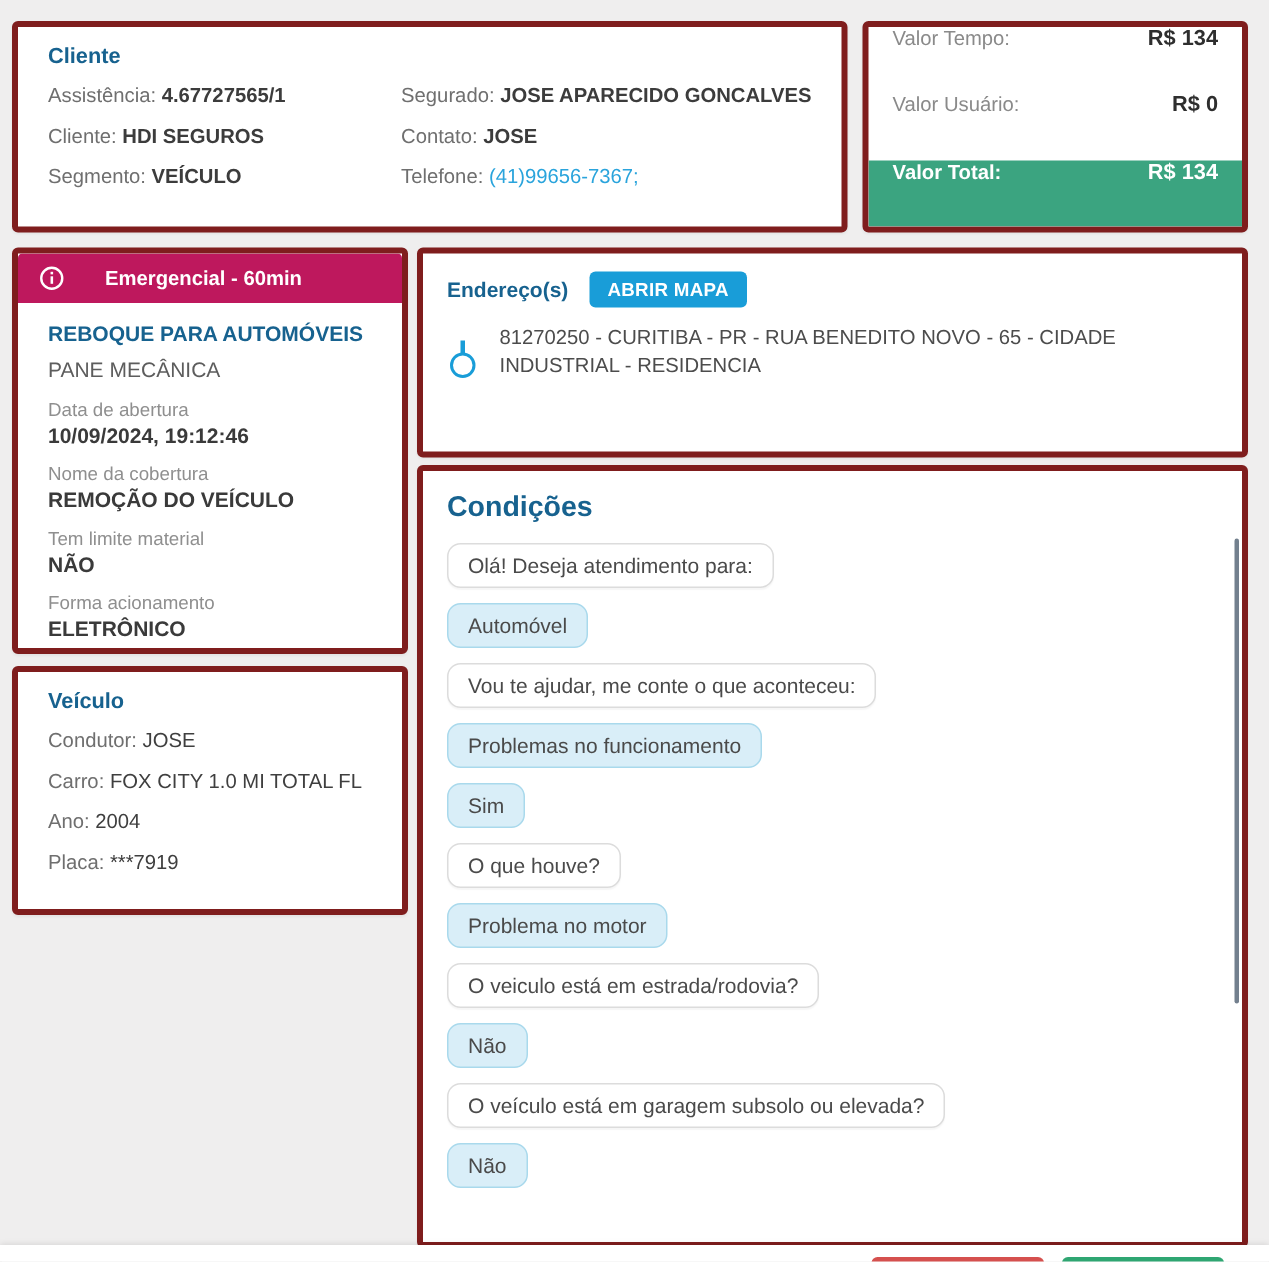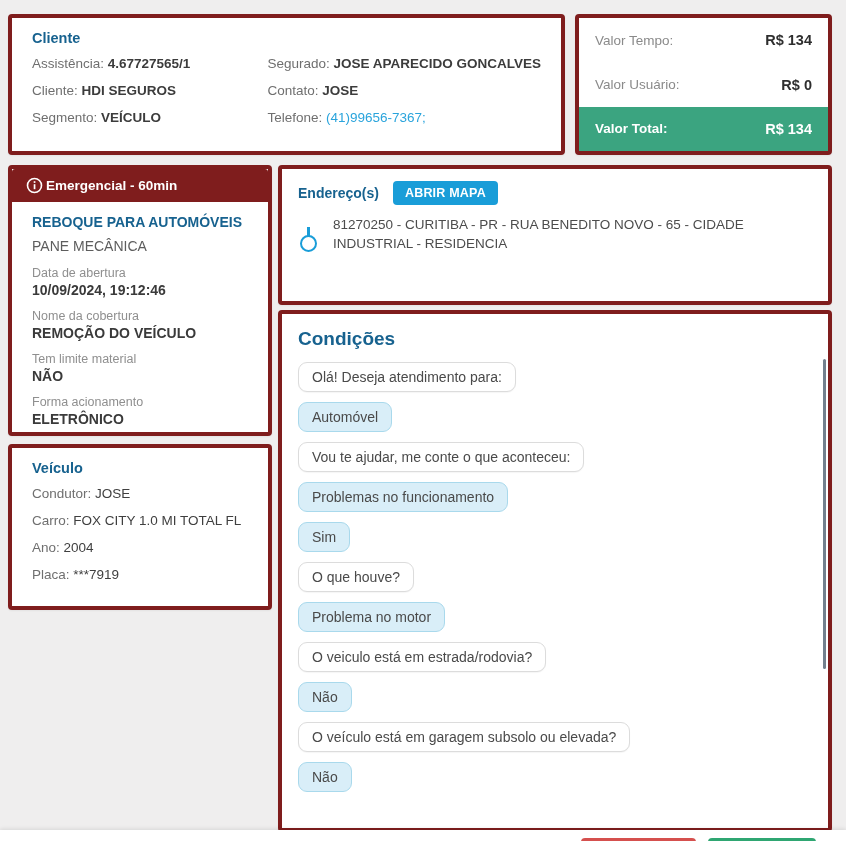--- a/index.html
+++ b/index.html
@@ -24,29 +24,29 @@
   .client-cols { display:flex; }
   .client-col { display:flex; flex-direction:column; }
   .client-col.left { width:282px; }
   .client-col.right { flex:1; }
   .field-row { font-size:13.5px; color:#6f6f6f; margin-bottom:12px; white-space:nowrap; }
   .field-row .lbl { color:#6f6f6f; }
   .field-row .val { color:#3c3c3c; font-weight:700; }
   .field-row .val.link { color:#2aa4dc; font-weight:400; cursor:pointer; }
   
   .values-panel { left:575px; top:14px; width:257px; height:141px; display:flex; flex-direction:column; overflow:hidden; padding:0; }
-  .value-row { flex:1; display:flex; align-items:center; justify-content:space-between; padding:0 16px; font-size:13.5px; color:#8a8a8a; }
+  .value-row { flex:1; display:flex; justify-content:space-between; padding:0 16px; font-size:13.5px; color:#8a8a8a; }
   .value-row .amount { color:#2e2e2e; font-weight:700; font-size:14.5px; }
   .value-row.total { background:#3ba480; color:#fff; font-weight:700; }
   .value-row.total .amount { color:#fff; }
   
   .service-panel { left:8px; top:165px; width:264px; height:271px; overflow:hidden; }
   .urgency-bar {
-    background:#7f1d1d; color:#fff; height:33px;
-    display:flex; align-items:center; gap:3px;
+    background:#be185d; color:#fff; height:33px;
+    display:flex; align-items:center; gap:27px;
     padding:0 14px; font-weight:700; font-size:13.5px;
     border-radius:3px 3px 0 0; cursor:default;
   }
   .service-body { padding:12px 14px 0 20px; }
   .service-name { color:#17628f; font-weight:700; font-size:14px; margin-bottom:8px; }
   .service-problem { color:#5d5d5d; font-size:14px; margin-bottom:12px; }
   .detail-block { margin-bottom:11px; }
   .detail-lbl { color:#8f8f8f; font-size:12.5px; margin-bottom:2px; }
   .detail-val { color:#3a3a3a; font-size:14px; font-weight:700; }
   

